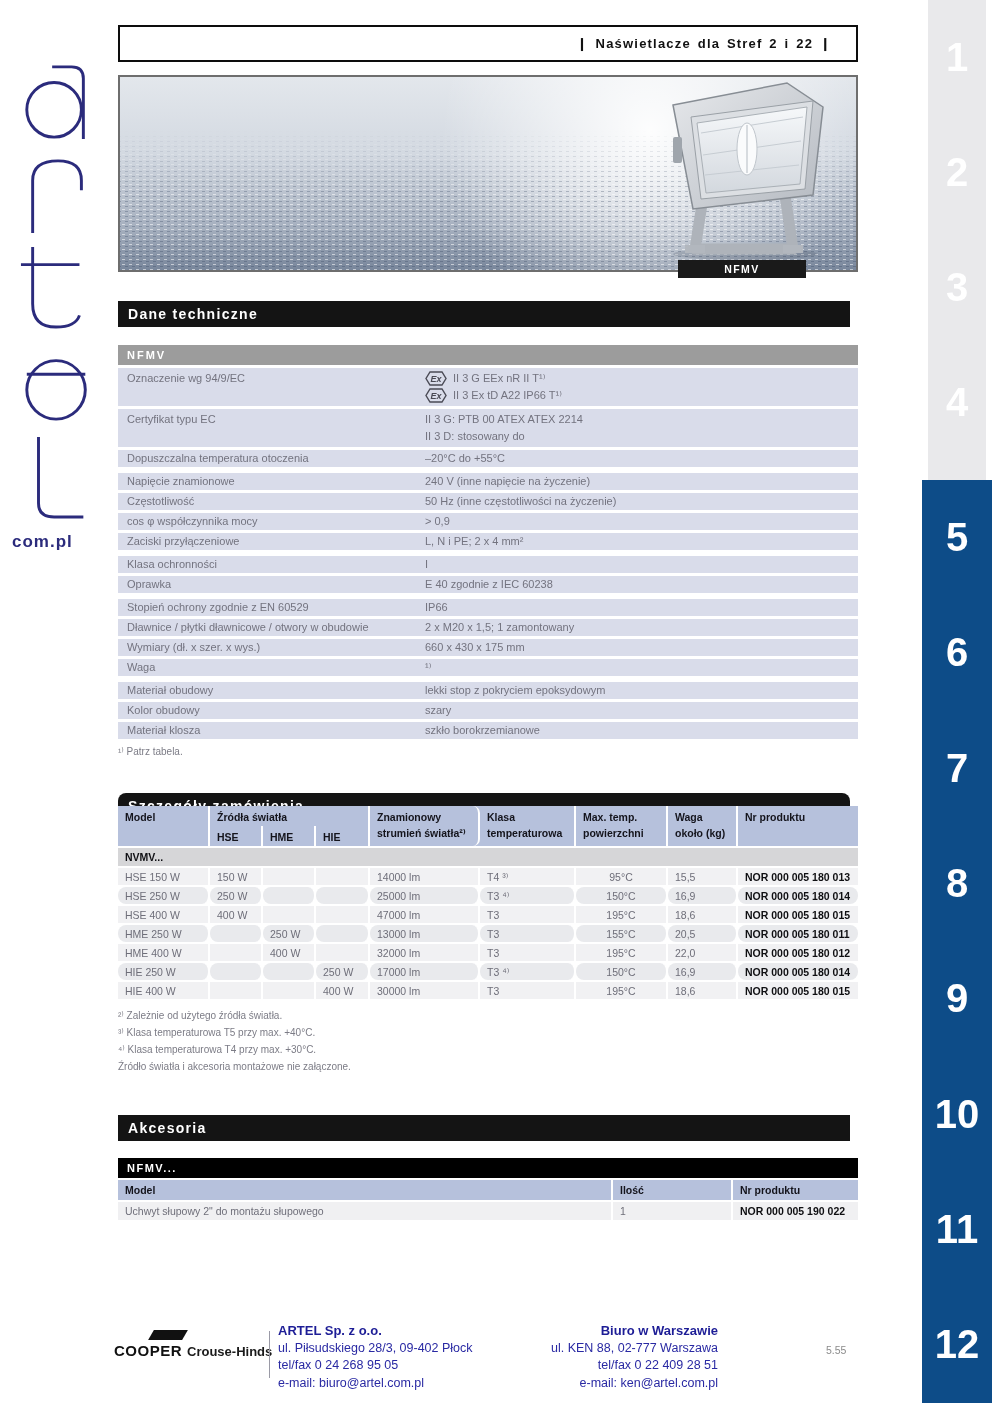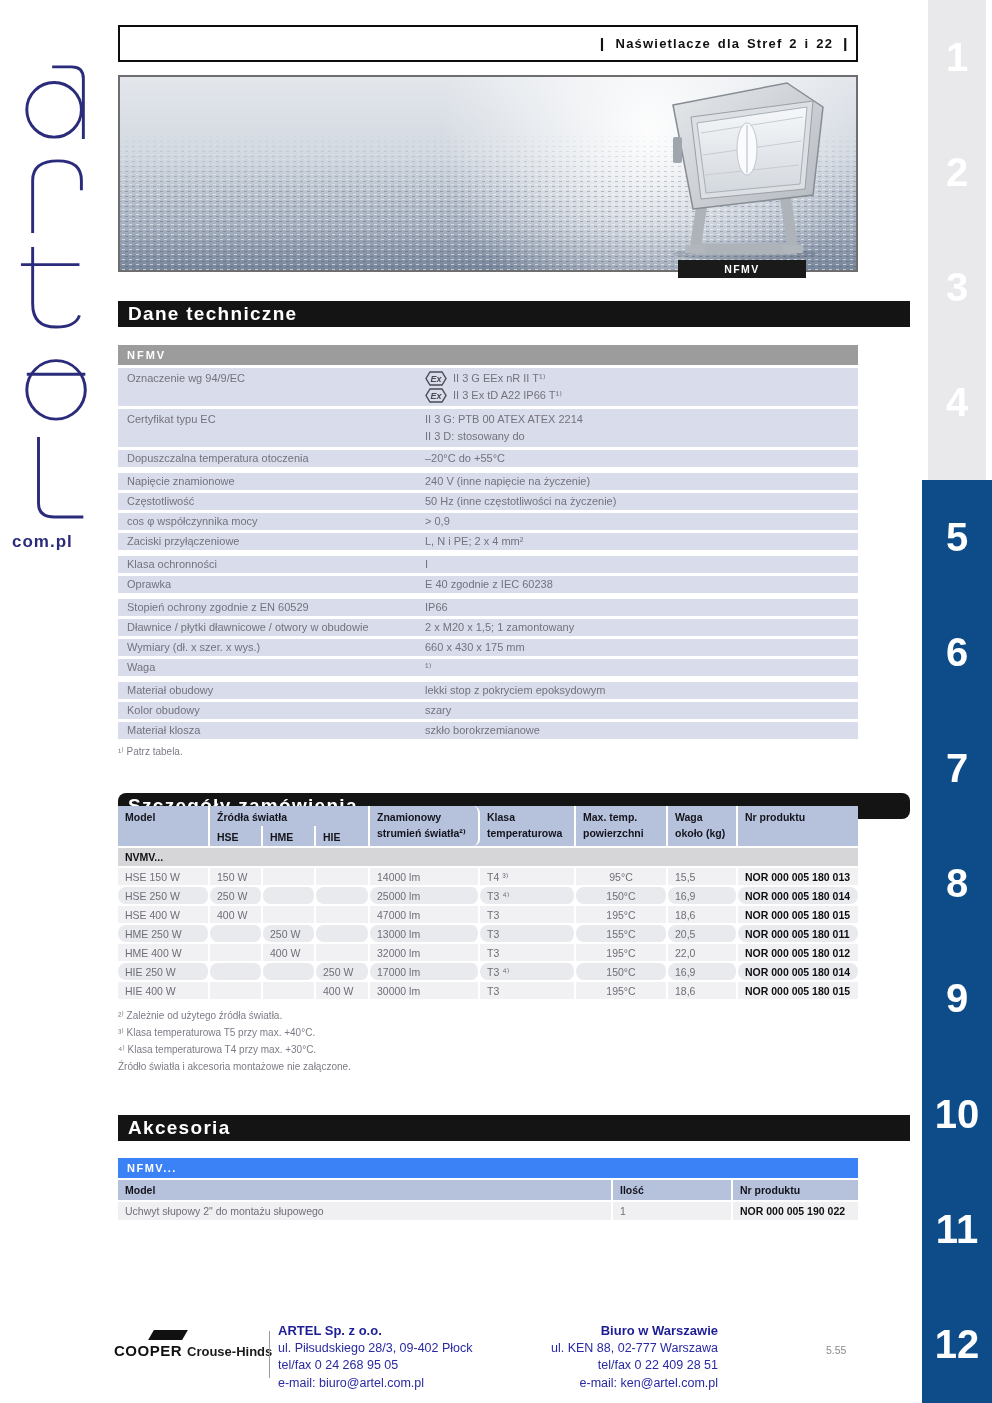--- a/index.html
+++ b/index.html
@@ -16,21 +16,21 @@
   
   .rail-gray { position:absolute; left:928px; top:0; width:58px; height:480px; background:#e9e9eb; }
   .rail-blue { position:absolute; left:922px; top:480px; width:70px; height:923px; background:#0d4c88; }
   .rail-num  { height:115px; display:flex; align-items:center; justify-content:center;
                color:#fff; font-weight:bold; font-size:40px; }
   .rail-blue .rail-num { height:115.3px; }
 
   
   .titlebox { position:absolute; left:118px; top:25px; width:740px; height:37px;
               background:#fff; border:2px solid #0d0d0d; display:flex; align-items:center;
-              justify-content:flex-end; padding-right:4px; }
+              justify-content:flex-end; padding-right:24px; }
   .titlebox span { font-size:13px; font-weight:bold; color:#111; letter-spacing:1.2px; word-spacing:2px; }
 
   
   .hero { position:absolute; left:118px; top:75px; width:740px; height:197px;
           border:2px solid #6e6e6e;
           background:
             radial-gradient(circle at 72% 28%, rgba(255,255,255,0.95), rgba(255,255,255,0) 38%),
             linear-gradient(to bottom, #e3e7ec 0%, #d3d9e1 40%, #a6b0bf 78%, #78869b 100%);
           overflow:visible; }
   .hero .dots { position:absolute; inset:0;
@@ -39,22 +39,22 @@
             radial-gradient(rgba(45,62,90,0.30) 1px, transparent 1.4px);
           background-size:7px 5px, 7px 5px; background-position:0 0, 3px 2px;
           -webkit-mask-image: linear-gradient(to bottom, transparent 0%, transparent 28%, #000 60%);
           mask-image: linear-gradient(to bottom, transparent 0%, transparent 28%, #000 60%); }
   .hero .flood { position:absolute; right:6px; bottom:8px; }
   .hero-label { position:absolute; left:558px; top:183px; width:128px; height:18px;
           background:#1a1a1a; color:#fff; font-size:10.5px; font-weight:bold;
           letter-spacing:1.5px; text-align:center; line-height:18px; }
 
   
-  .secbar { position:absolute; left:118px; width:792px; height:26px; background:#141414;
-            color:#fff; font-size:19px; font-weight:bold; letter-spacing:1.3px;
+  .secbar { position:absolute; left:118px; width:732px; height:26px; background:#141414;
+            color:#fff; font-size:14px; font-weight:bold; letter-spacing:1.3px;
             line-height:26px; padding-left:10px; }
   .secbar.tech { top:301px; }
   .secbar.order { top:793px;border-radius:8px; }
   .secbar.acc { top:1115px; }
 
   
   .techtbl { position:absolute; left:118px; top:345px; width:740px; }
   .tt-sub { height:20px; line-height:20px; background:#9c9c9c; color:#fff; font-weight:bold;
             font-size:11px; letter-spacing:2px; padding-left:9px; margin-bottom:3px; }
   .tt-r { display:flex; background:#d9dcea; margin-bottom:3px; min-height:17px;
@@ -85,21 +85,21 @@
           margin-top:2px; }
   .ot-r div { height:17px; line-height:16px; font-size:10.5px; color:#6e6e79;
               padding:1px 0 0 7px; border-right:2px solid #fff; background:#f1f1f3; }
   .ot-r.alt div { background:#e9eaed;border-radius:8px; }
   .ot-r .c-max { text-align:center; padding-left:0; }
   .ot-r .c-nr { font-weight:bold; color:#0f0f12; border-right:none; }
   .ot-notes { margin-top:8px; font-size:10px; color:#7c7c86; line-height:17px; }
 
   
   .acctbl { position:absolute; left:118px; top:1158px; width:740px; }
-  .acc-sub { height:20px; line-height:20px; background:#3b82f6; color:#fff; font-weight:bold;
+  .acc-sub { height:20px; line-height:20px; background:#000000; color:#fff; font-weight:bold;
              font-size:11px; letter-spacing:1.5px; padding-left:9px; margin-bottom:2px; }
   .acc-h, .acc-r { display:grid; grid-template-columns:495px 120px 1fr; }
   .acc-h div { height:20px; line-height:19px; background:#b6c1dc; font-size:10.5px; font-weight:bold;
                color:#14141c; padding:1px 0 0 7px; border-right:2px solid #fff; }
   .acc-h div:last-child { border-right:none; }
   .acc-r { margin-top:2px; }
   .acc-r div { height:18px; line-height:17px; background:#f0f0f2; font-size:10.5px; color:#6e6e79;
                padding:1px 0 0 7px; border-right:2px solid #fff; }
   .acc-r .c-nr { font-weight:bold; color:#0f0f12; border-right:none; }
 

